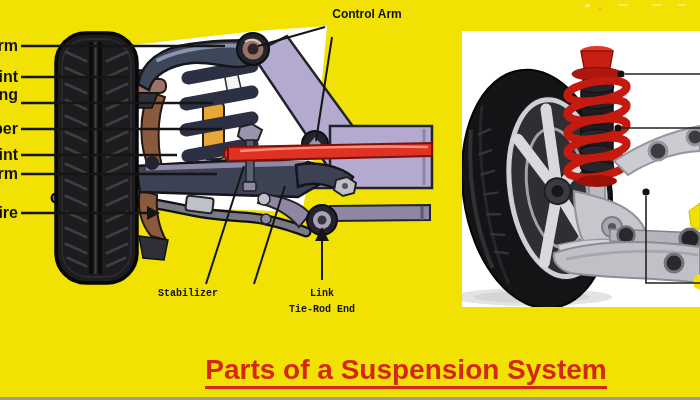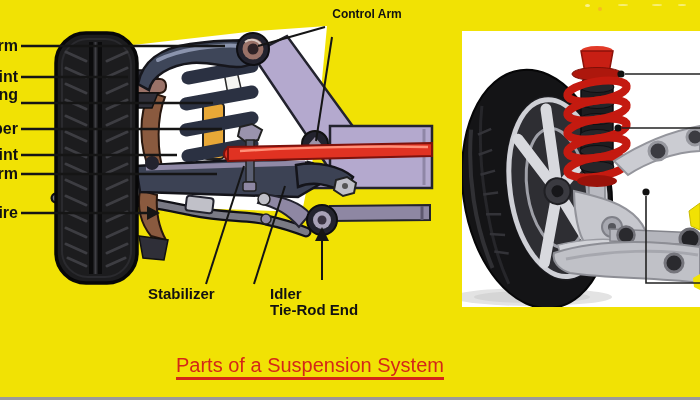--- a/index.html
+++ b/index.html
@@ -5,25 +5,25 @@
   html,body{margin:0;padding:0;background:#555;}
   .stage{position:relative;width:700px;height:400px;overflow:hidden;
          background:var(--c-background,#F1E204);
          font-family:"Liberation Sans",sans-serif;}
   .dsvg{position:absolute;left:0;top:0;}
   .cutlab{position:absolute;right:682px;white-space:nowrap;
           font-weight:bold;font-size:16px;line-height:18px;
           color:var(--c-label_black,#121212);}
   .toplab{position:absolute;left:304px;top:5px;width:126px;text-align:center;
           font-weight:bold;font-size:12px;line-height:18px;color:var(--c-label_black,#121212);}
-  .botlab{position:absolute;top:286px;text-align:left;
-          font-weight:bold;font-size:15px;line-height:16px;color:var(--c-label_black,#121212);}
+  .botlab{position:absolute;top:286px;text-align:center;
+          font-weight:bold;font-size:10px;line-height:16px;color:var(--c-label_black,#121212);font-family:Liberation Mono, monospace;}
   .photo{position:absolute;left:462px;top:31px;width:238px;height:276px;background:#ffffff;}
-  .title{position:absolute;left:176px;top:354px;width:460px;
-         font-size:20px;font-weight:normal;letter-spacing:0px;
+  .title{position:absolute;left:176px;top:354px;width:460px;text-align:center;
+         font-size:28px;font-weight:bold;letter-spacing:0px;
          color:var(--c-title_red,#D42718);}
   .title span{border-bottom:3px solid var(--c-title_red,#D42718);padding-bottom:1px;}
   .bottombar{position:absolute;left:0;bottom:0;width:100%;height:3px;background:#9a9a9a;}
   .speck{position:absolute;border-radius:50%;}
 </style>
 </head>
 <body>
 
 <div class="stage">
 
@@ -148,21 +148,21 @@
   <div class="cutlab" style="top:204px">ire</div>
 
   <div class="toplab">
     <div>Control Arm</div>
   </div>
 
   <div class="botlab" style="left:148px;width:80px">
     <div>Stabilizer</div>
   </div>
   <div class="botlab" style="left:270px;width:104px">
-    <div>Idler</div>
+    <div>Link</div>
     <div>Tie-Rod End</div>
   </div>
 
   <div class="photo">
     <svg width="238" height="276" viewBox="0 0 238 276">
       <ellipse cx="70" cy="266" rx="80" ry="9" fill="#e3e3e3"></ellipse>
       <ellipse cx="70" cy="266" rx="58" ry="6" fill="#d5d5d5"></ellipse>
 
       <g transform="rotate(-8 75 158)">
         <ellipse cx="75" cy="158" rx="74" ry="120" fill="#141416" stroke="#060607" stroke-width="2"></ellipse>

